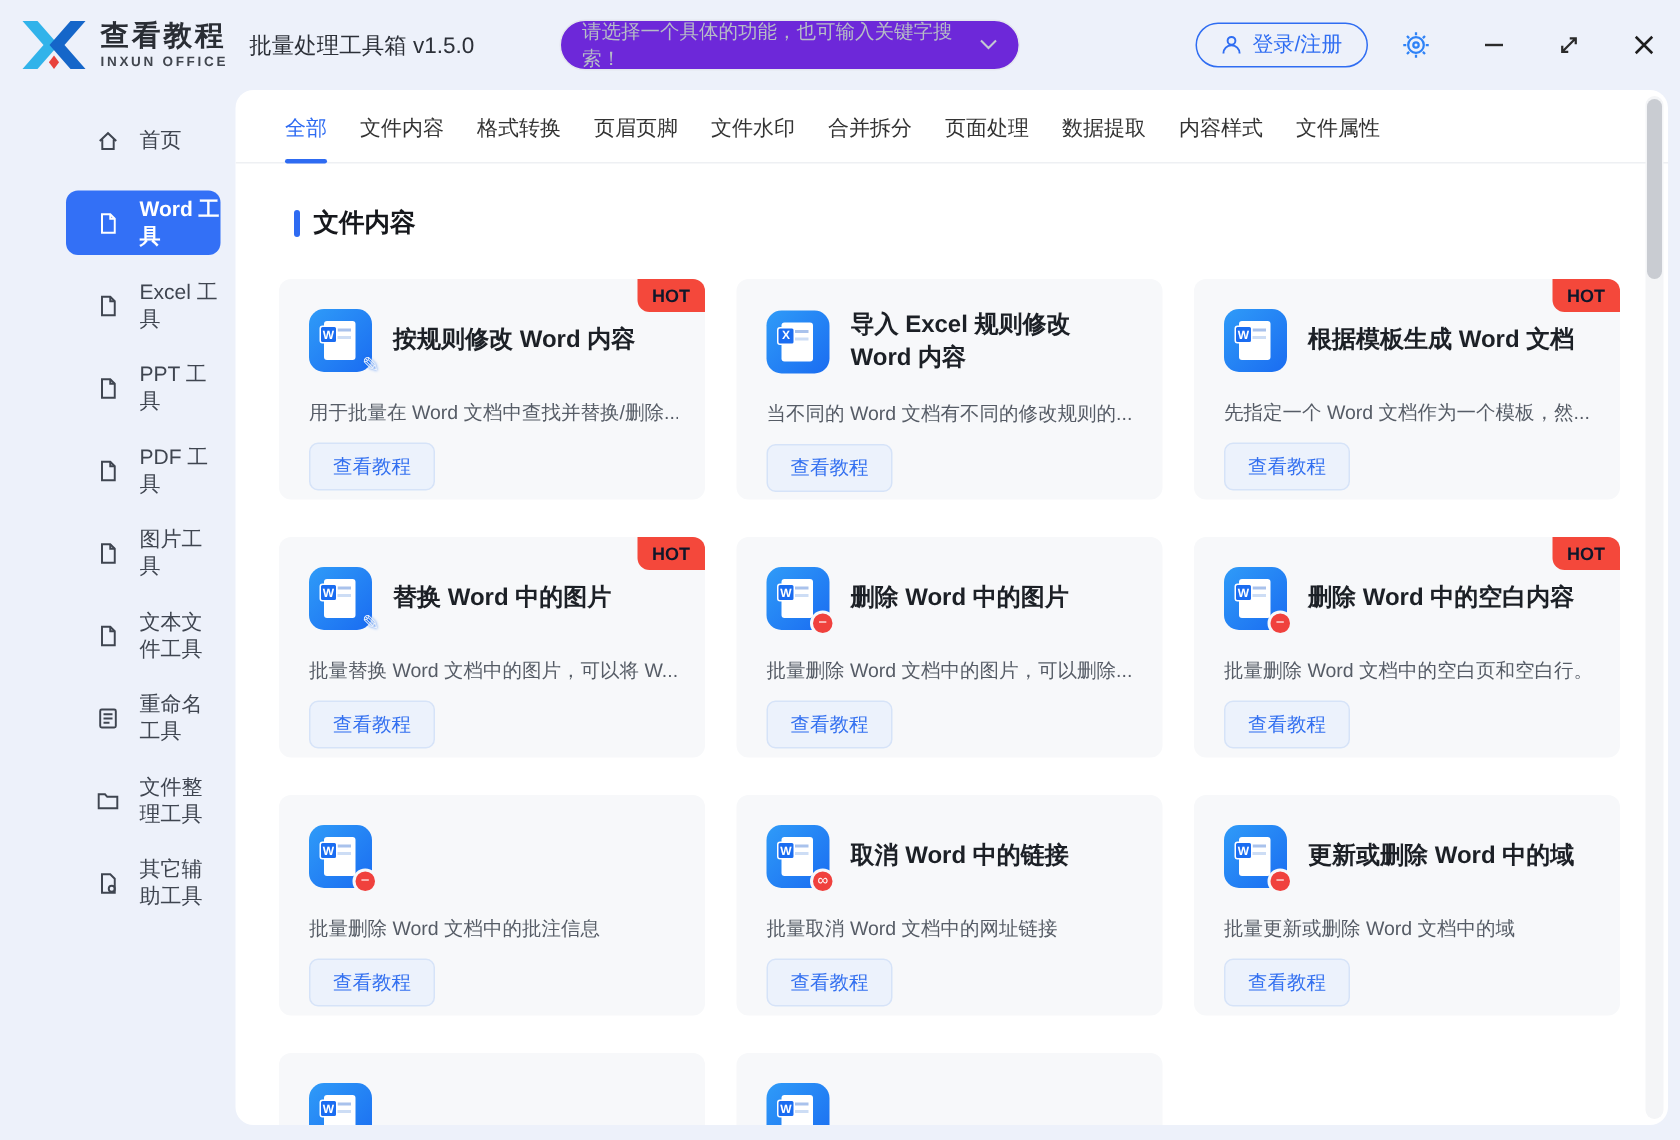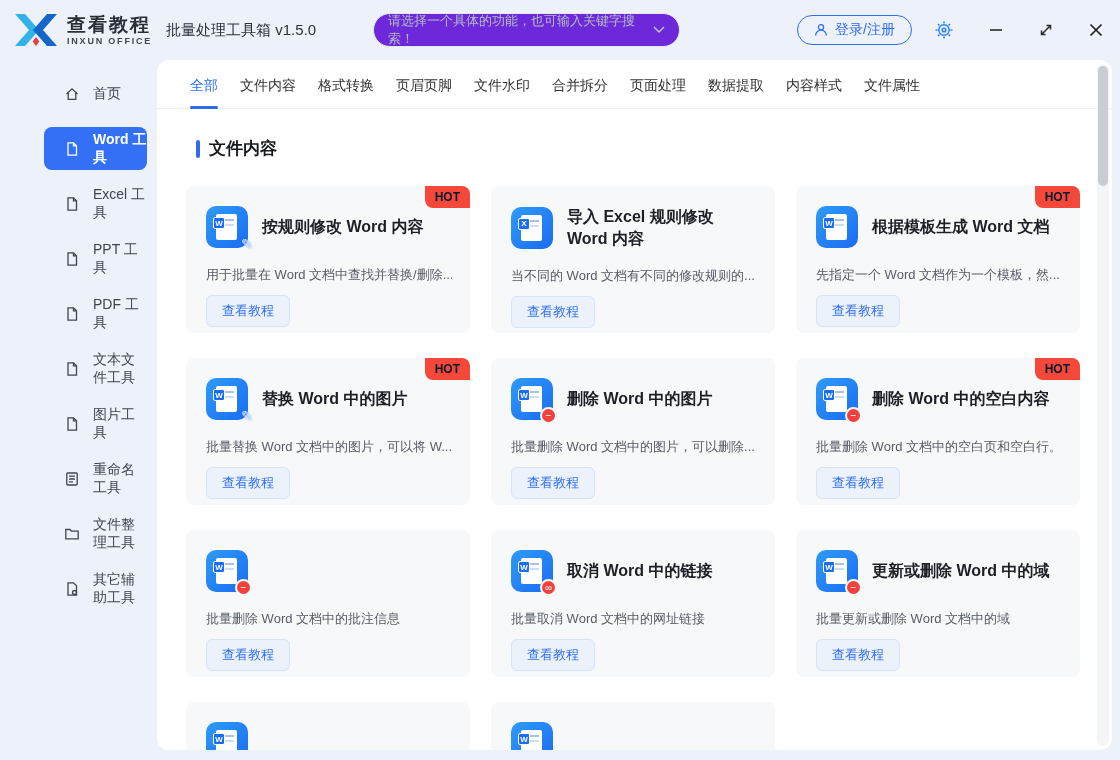--- a/index.html
+++ b/index.html
@@ -205,30 +205,30 @@
       </span>
       <span>PDF 工具</span>
     </div>
     <div class="side-item">
       <span class="side-ico">
         <svg width="16" height="16" viewBox="0 0 16 16" stroke="currentColor" stroke-width="1.3" fill="none">
           <path d="M4 1.8 H9.5 L12.5 4.8 V14.2 H4 Z"></path>
           <path d="M9.5 1.8 V4.8 H12.5"></path>
         </svg>
       </span>
+      <span>图片工具</span>
+    </div>
+    <div class="side-item">
+      <span class="side-ico">
+        <svg width="16" height="16" viewBox="0 0 16 16" stroke="currentColor" stroke-width="1.3" fill="none">
+          <path d="M4 1.8 H9.5 L12.5 4.8 V14.2 H4 Z"></path>
+          <path d="M9.5 1.8 V4.8 H12.5"></path>
+        </svg>
+      </span>
       <span>文本文件工具</span>
-    </div>
-    <div class="side-item">
-      <span class="side-ico">
-        <svg width="16" height="16" viewBox="0 0 16 16" stroke="currentColor" stroke-width="1.3" fill="none">
-          <path d="M4 1.8 H9.5 L12.5 4.8 V14.2 H4 Z"></path>
-          <path d="M9.5 1.8 V4.8 H12.5"></path>
-        </svg>
-      </span>
-      <span>图片工具</span>
     </div>
     <div class="side-item">
       <span class="side-ico">
         <svg width="16" height="16" viewBox="0 0 16 16" stroke="currentColor" stroke-width="1.3" fill="none">
           <rect x="2.8" y="2" width="10.4" height="12" rx="1"></rect>
           <path d="M5 5.2 H11 M5 8 H11 M5 10.8 H9"></path>
         </svg>
       </span>
       <span>重命名工具</span>
     </div>

